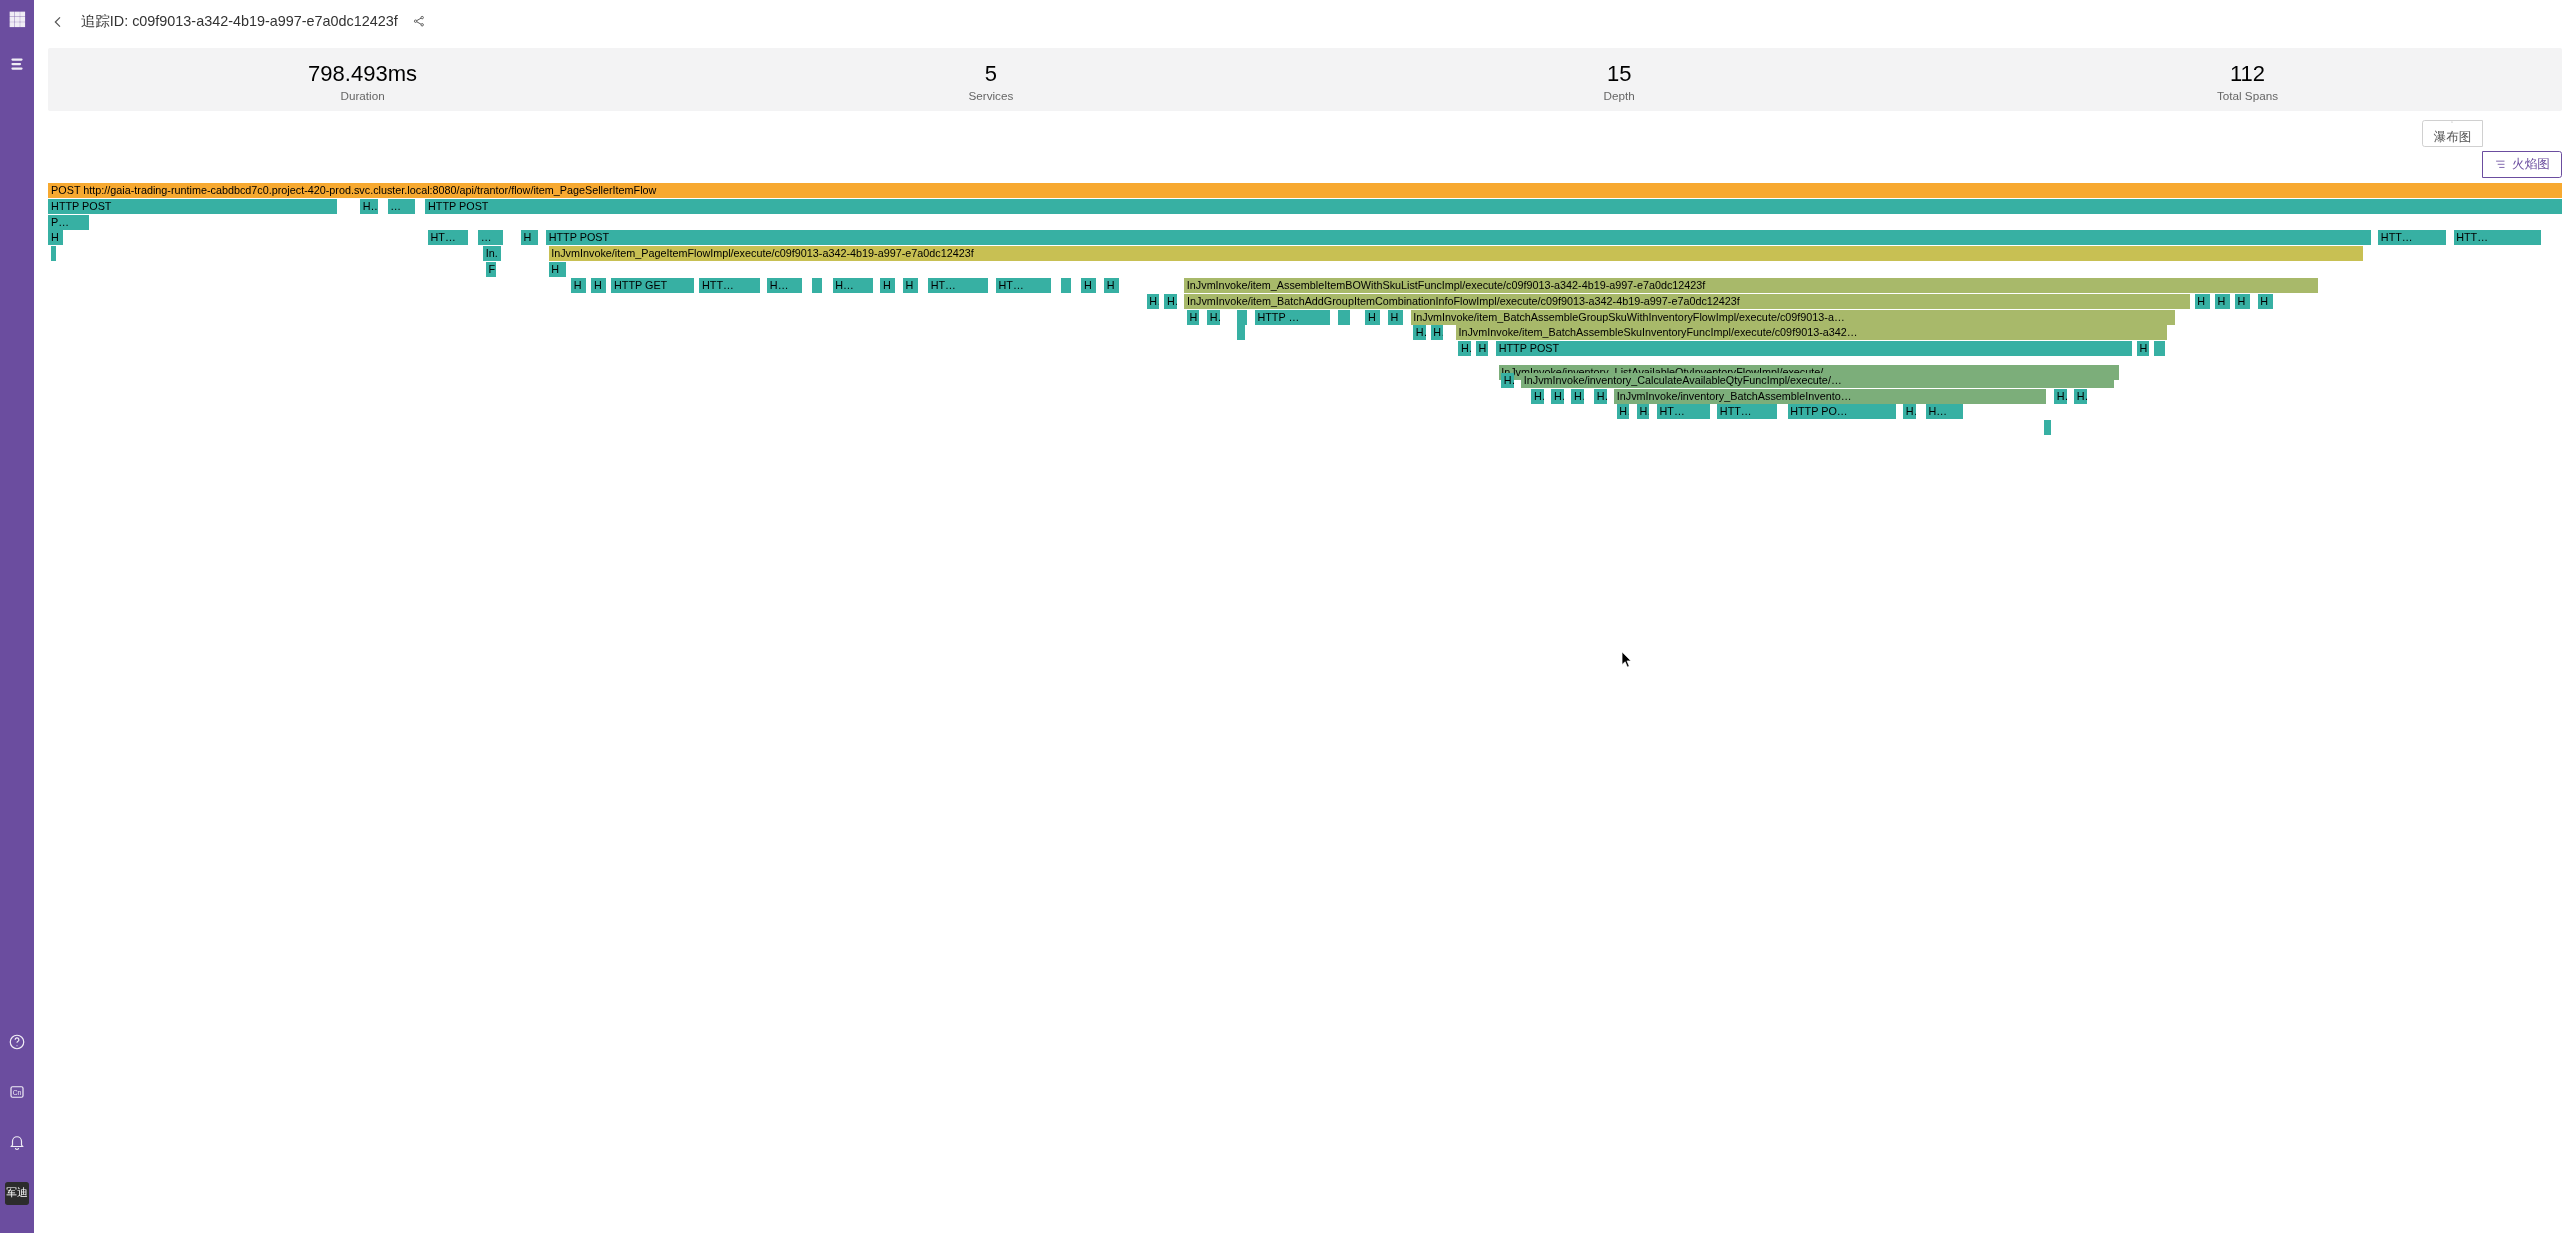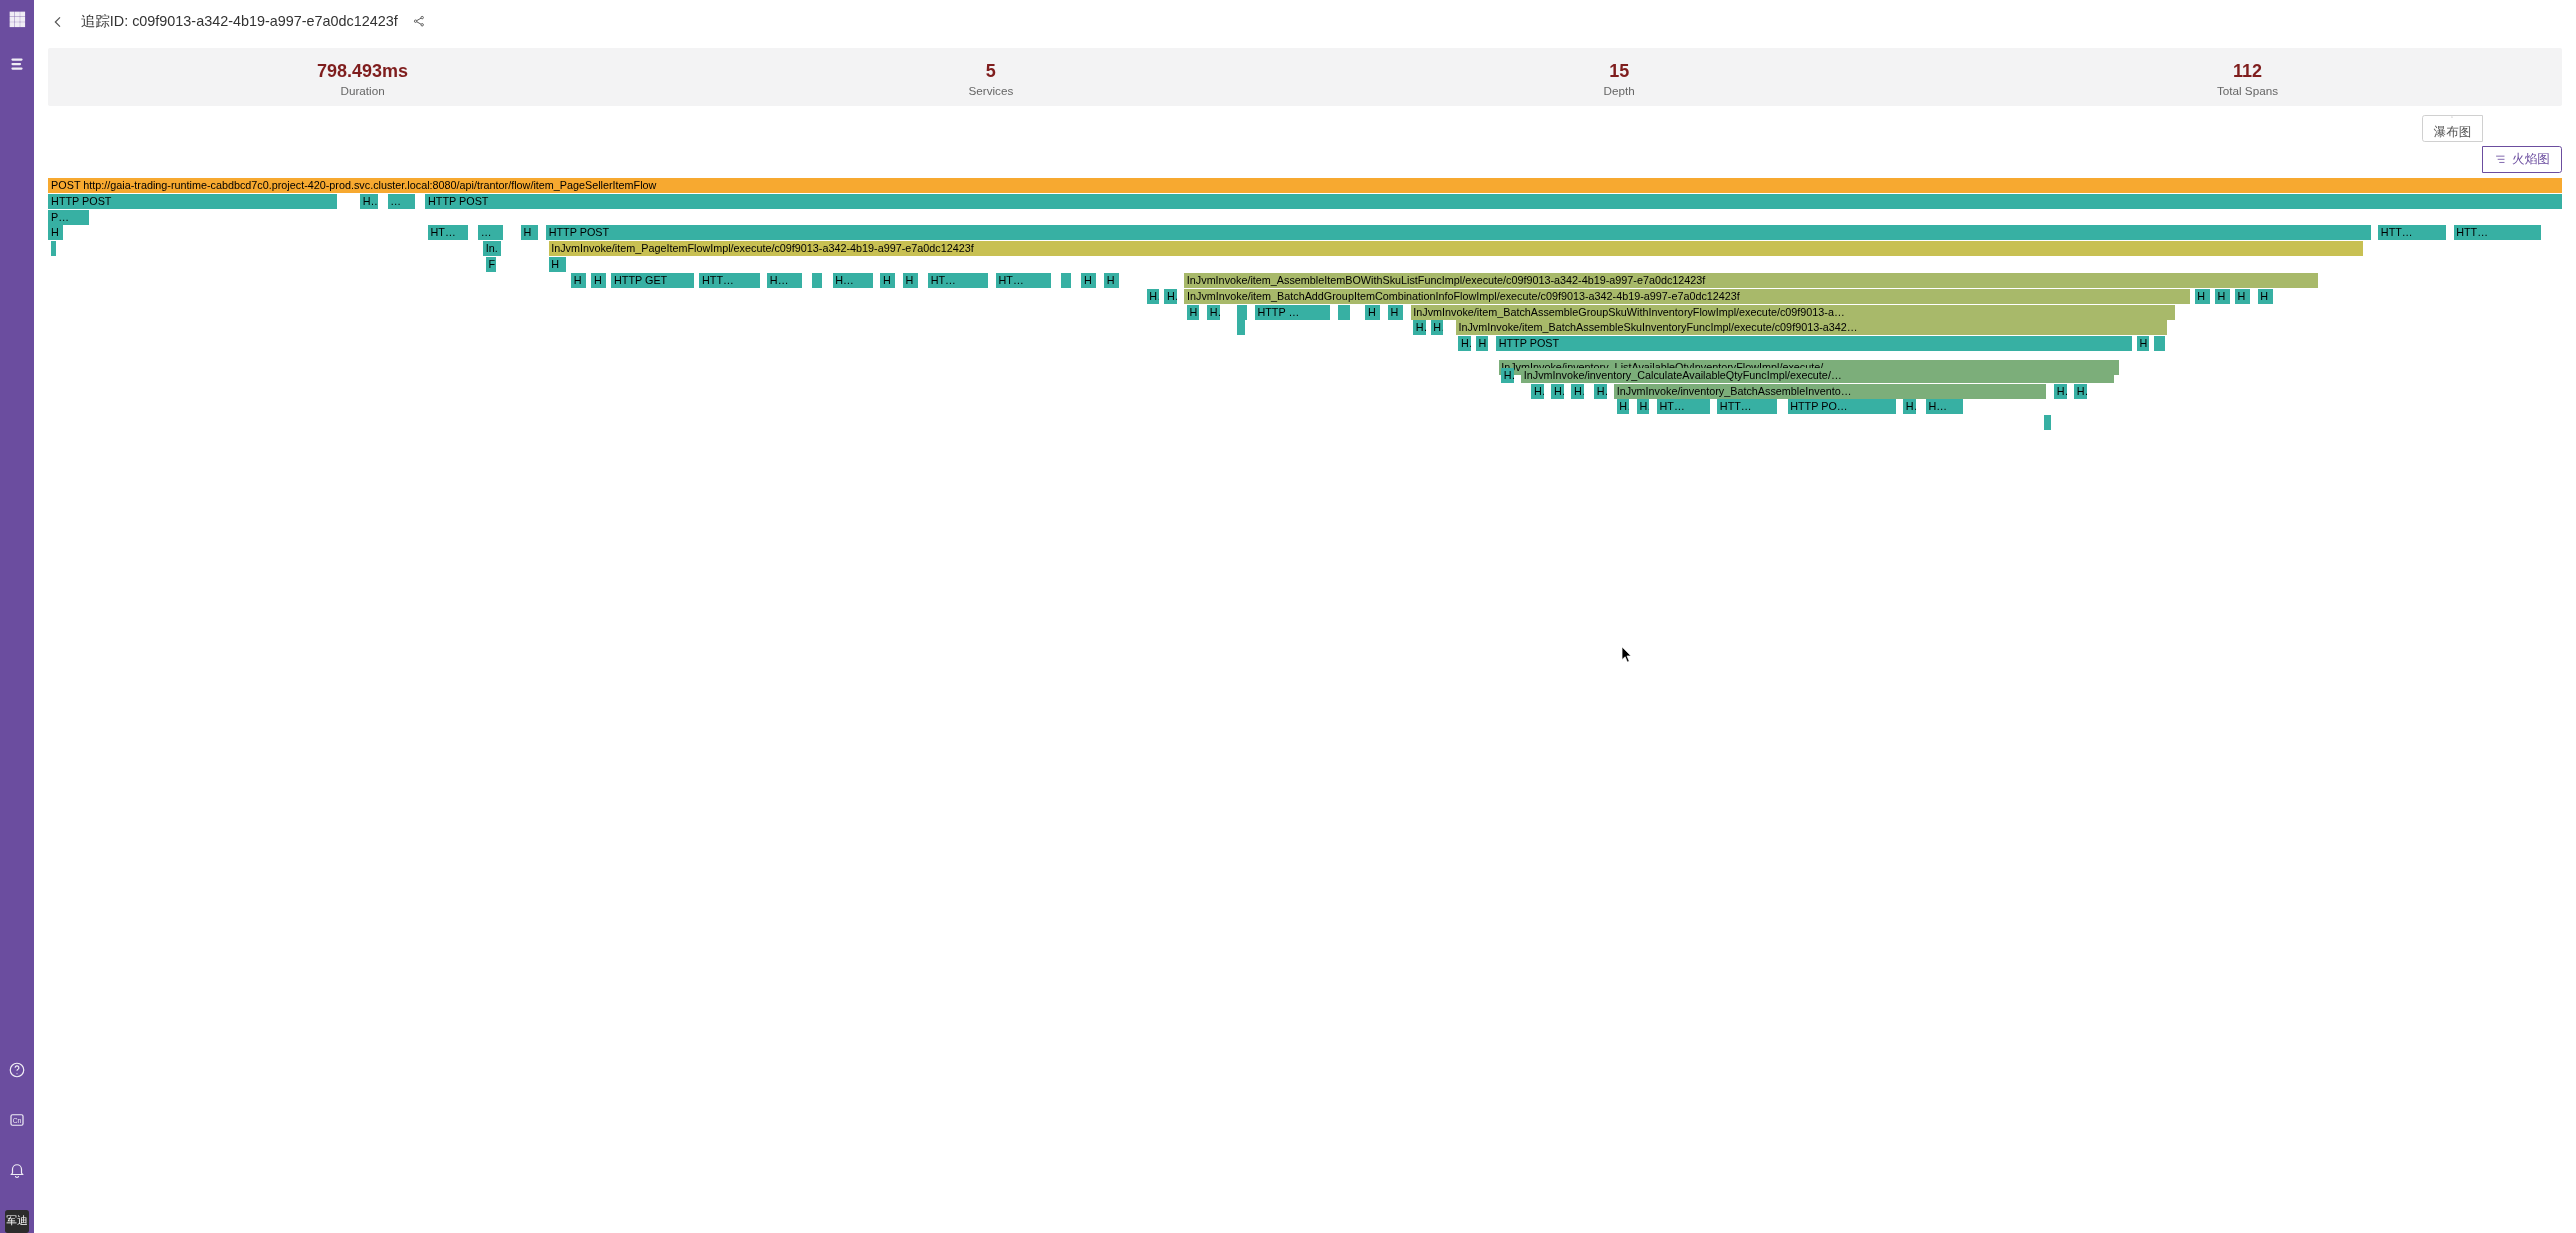--- a/index.html
+++ b/index.html
@@ -2,40 +2,40 @@
 <html style="font-size:14.4px"><head>
 <meta charset="utf-8">
 <style>
   * { margin: 0; padding: 0; box-sizing: border-box; }
   html, body { width: 100%; height: 100%; font-family: -apple-system, BlinkMacSystemFont, "Segoe UI", Helvetica, Arial, sans-serif; background: #fff; color: #333; }
   .root { display: flex; width: 100%; height: 100%; }
 
   
   .sidebar { width: 34px; flex: 0 0 34px; background: #6b4d9f; display: flex; flex-direction: column; align-items: center; color: #fff; }
   .sidebar-top { display:flex; flex-direction:column; align-items:center; padding-top:9px; gap:25px; }
-  .sidebar-bottom { margin-top:auto; display:flex; flex-direction:column; align-items:center; gap:30px; padding-bottom:0; }
+  .sidebar-bottom { margin-top:auto; display:flex; flex-direction:column; align-items:center; gap:30px; padding-bottom:28px; }
   .sidebar-icon { width:20px; height:20px; display:flex; align-items:center; justify-content:center; opacity:0.9; cursor:pointer; }
   .sidebar-icon svg { width:18px; height:18px; fill:none; stroke:#fff; stroke-width:1.6; }
   .avatar { width:23.4px; height:23.4px; border-radius:2.7px; background:#2c2c2c; color:#fff; font-size:10.8px; display:flex; align-items:center; justify-content:center; cursor:pointer; }
 
   
   .main { flex:1; display:flex; flex-direction:column; min-width:0; }
 
   
   .header { height:43px; display:flex; align-items:center; padding:0 14.4px; gap:12.6px; }
   .back-btn { width:20px; height:20px; display:flex; align-items:center; justify-content:center; cursor:pointer; color:#555; }
   .back-btn svg { width:16px; height:16px; fill:none; stroke:#555; stroke-width:1.8; }
   .trace-id { font-size:14.4px; color:#333; }
   .share-btn { width:18px; height:18px; display:flex; align-items:center; justify-content:center; cursor:pointer; color:#555; }
   .share-btn svg { width:14.4px; height:14.4px; fill:none; stroke:#555; stroke-width:1.6; }
 
   
   .metrics { margin:5.4px 14.4px 0 14.4px; background:#f3f3f4; border-radius:1.8px; display:flex; padding:12.6px 0 9px 0; }
   .metric { flex:1; text-align:center; }
-  .metric-value { font-size:18px; font-weight:700; color:#7f1d1d; }
+  .metric-value { font-size:22px; font-weight:400; color:#000000; }
   .metric-label { font-size:11.7px; color:#666; margin-top:1.8px; }
 
   
   .view-toggle-row { display:flex; justify-content:flex-end; padding:9px 14.4px 5.4px 14.4px; gap:0; }
   .toggle-btn { height:27px; padding:0 10.8px; border:0.9px solid #d0d0d0; background:#fff; font-size:12.6px; display:flex; align-items:center; gap:5.4px; cursor:pointer; color:#555; }
   .toggle-btn.first { border-radius:2.7px 0 0 2.7px;flex-direction:column; }
   .toggle-btn.last  { border-radius:0 2.7px 2.7px 0; margin-left:-0.9px; }
   .toggle-btn.active { border-color:#6b4d9f; color:#6b4d9f; position:relative; z-index:1;margin-top:31px; }
   .toggle-btn svg { width:12.6px; height:12.6px; fill:none; stroke:currentColor; stroke-width:1.6; }
 

